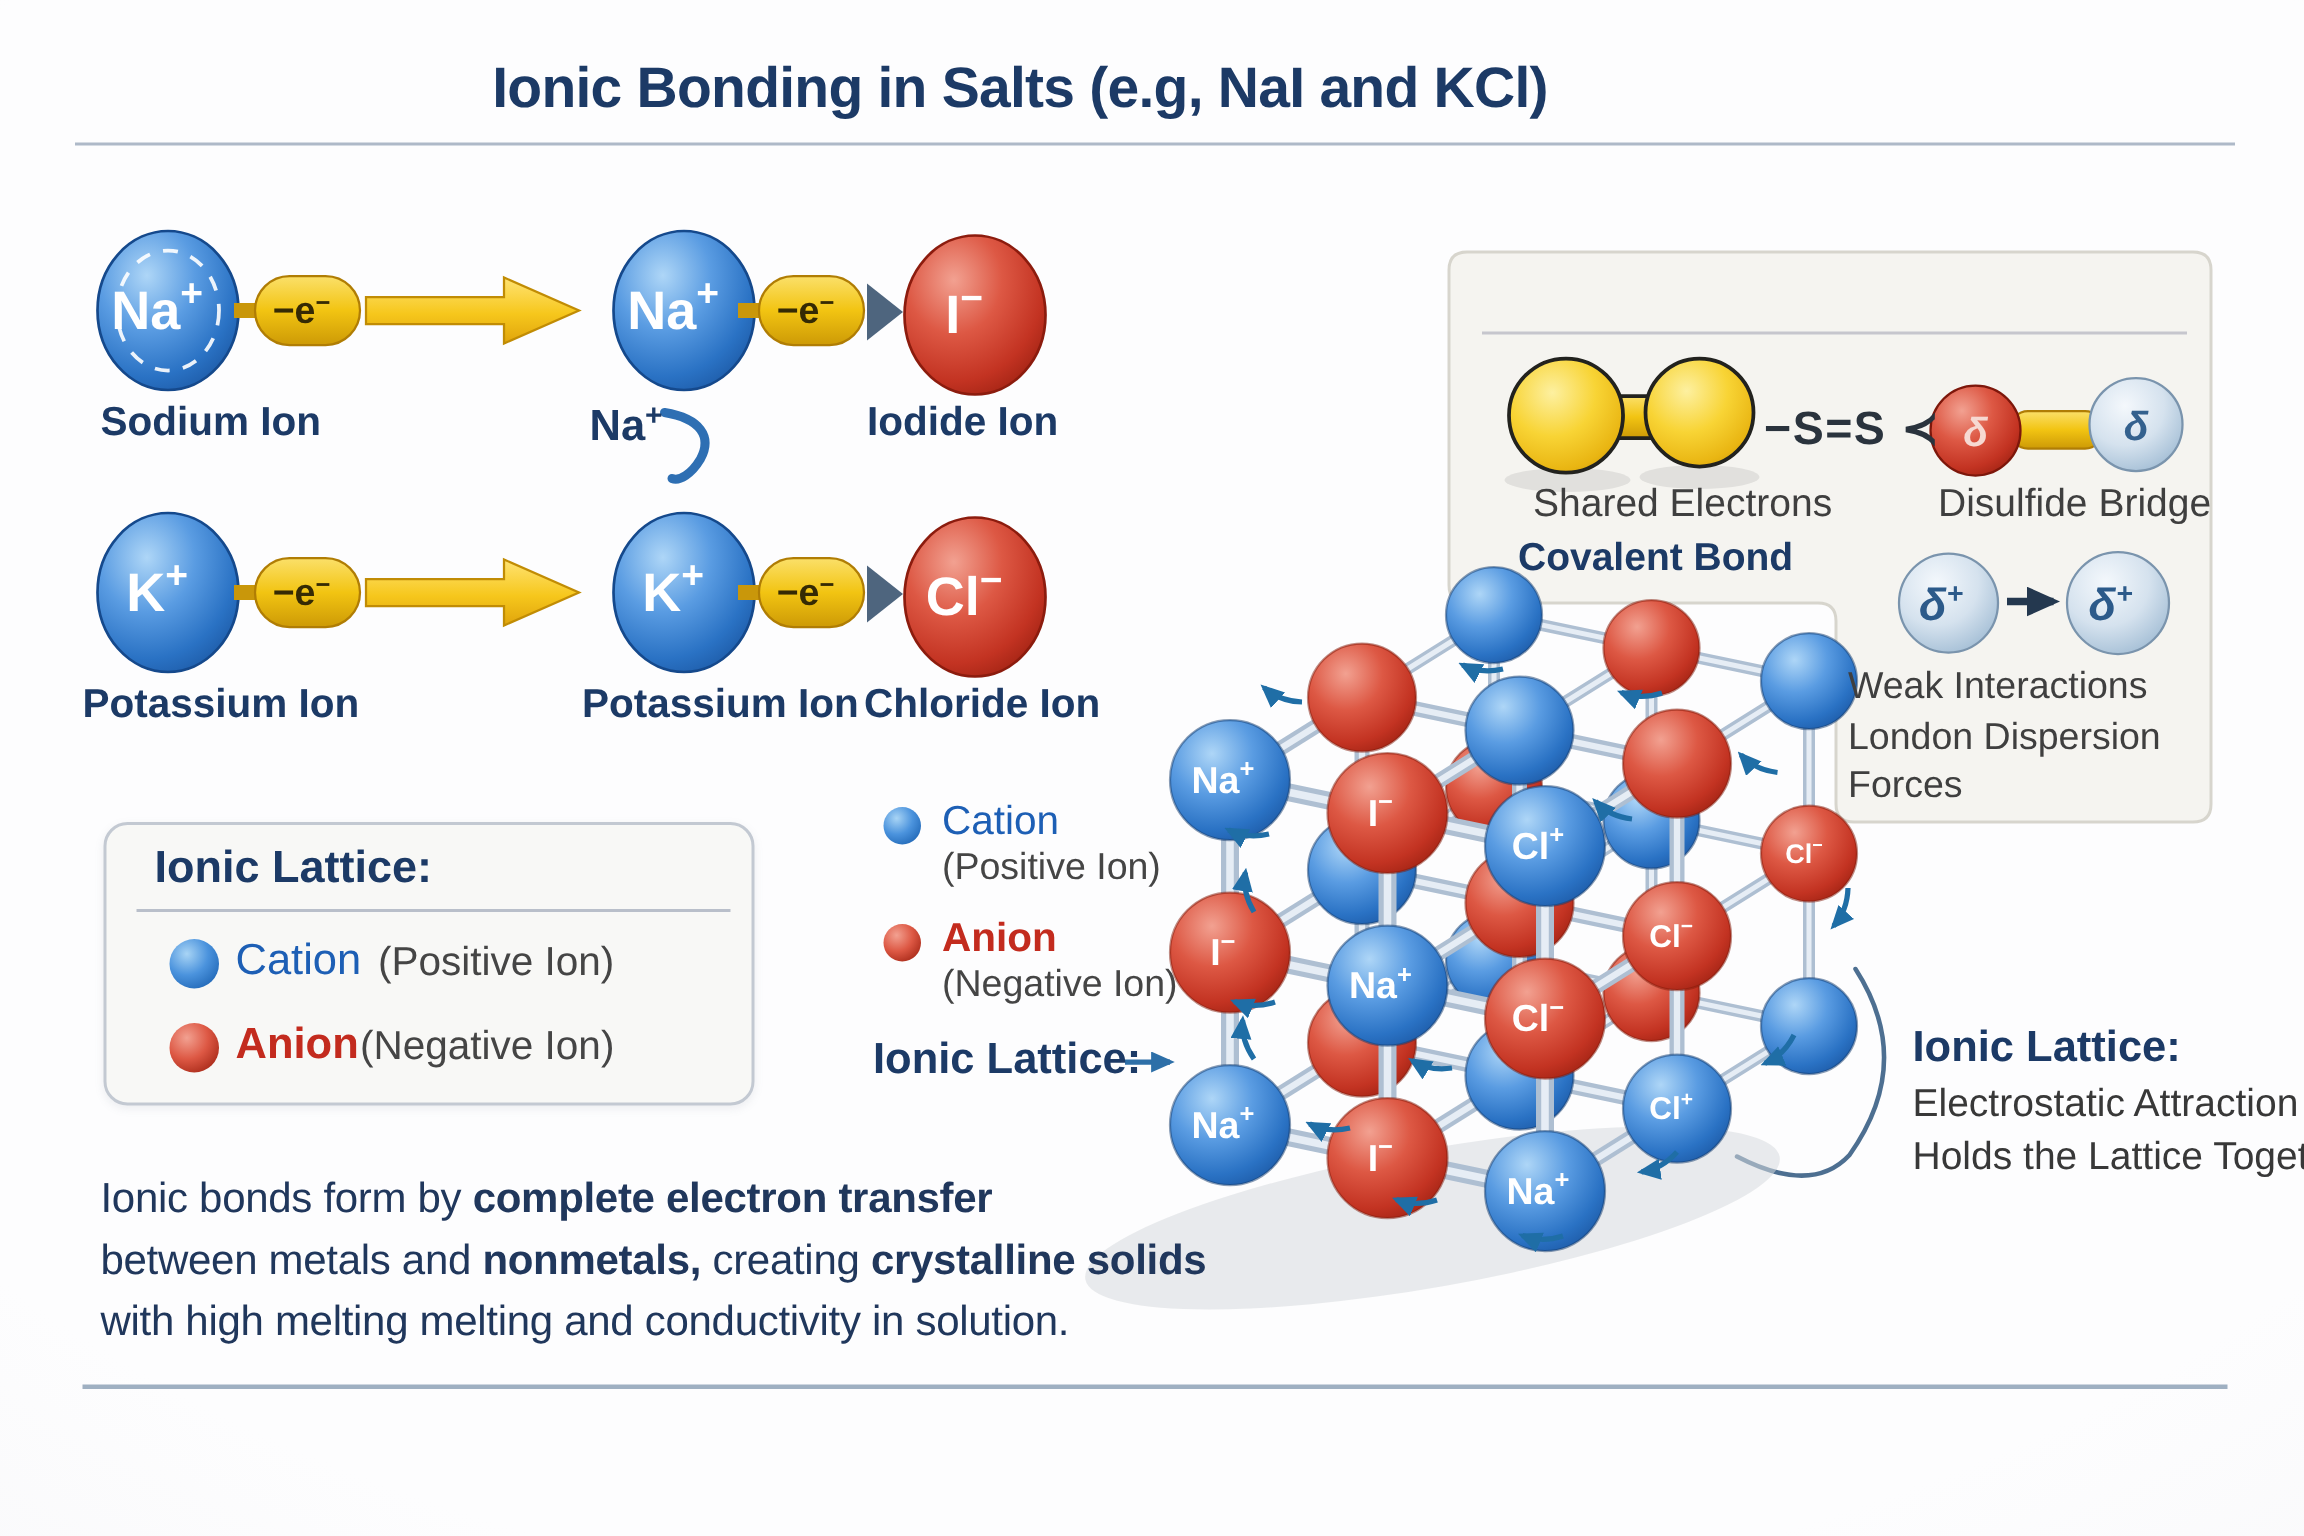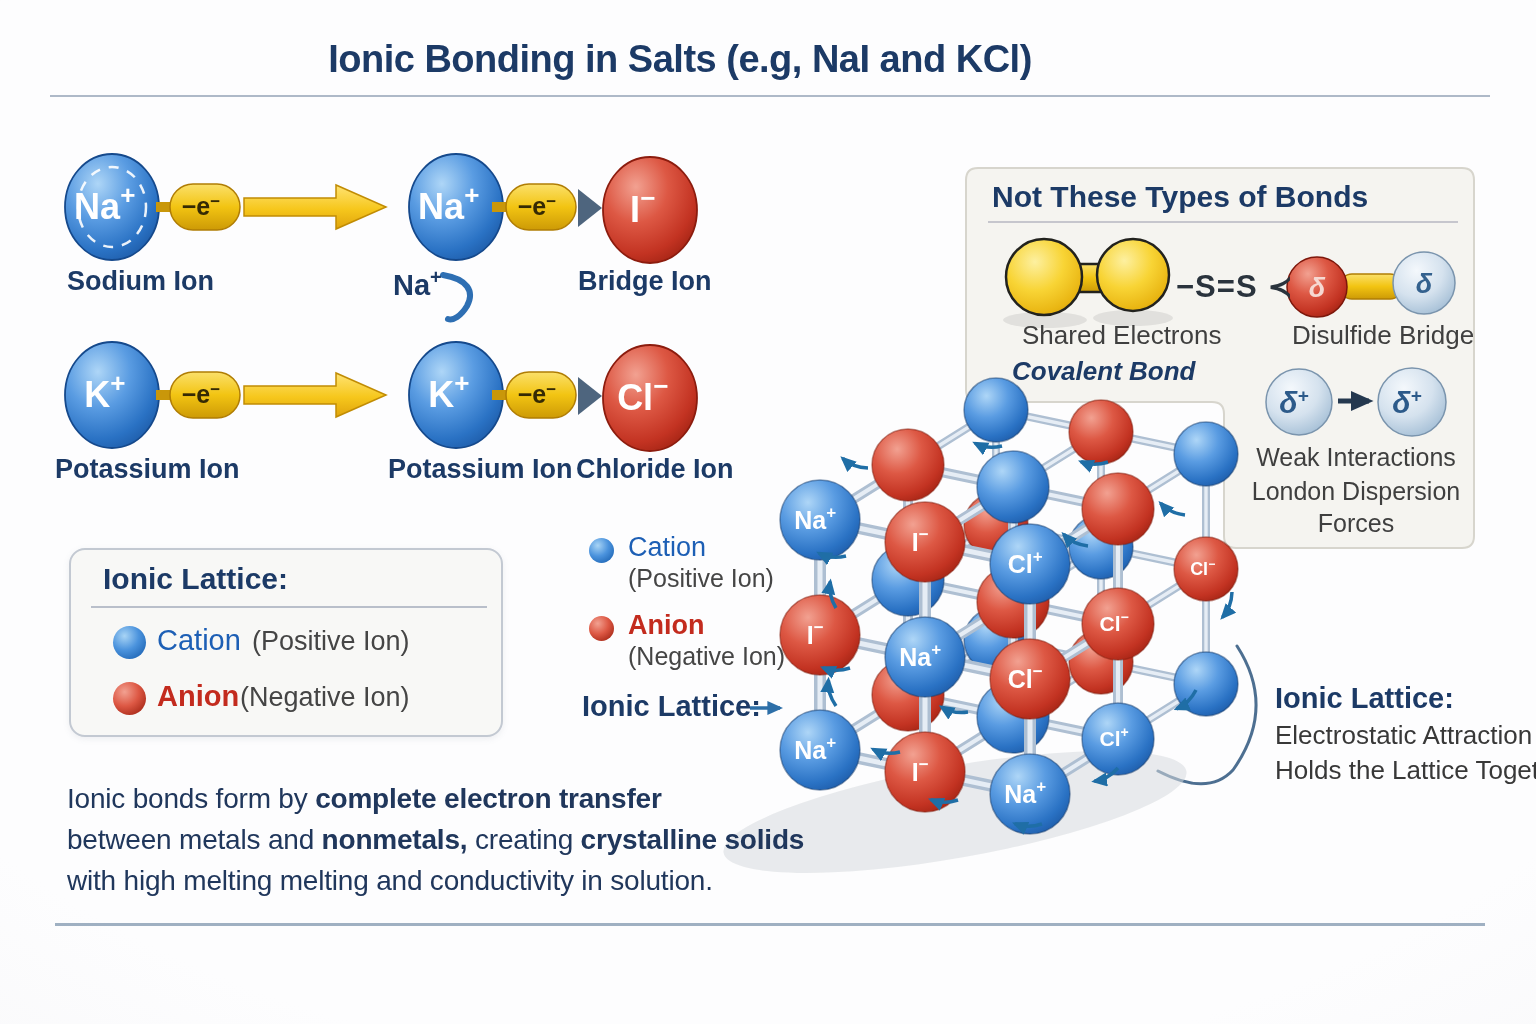--- a/index.html
+++ b/index.html
@@ -15,23 +15,23 @@
   .box{position:absolute;z-index:2;border:2px solid #c3c9d2;border-radius:16px;background:#f8f8f6;box-shadow:0 2px 6px rgba(120,130,150,0.12);}
   .legend-title{font-size:30px;font-weight:bold;color:#1c3a66;}
   .bullet{position:absolute;border-radius:50%;z-index:2;}
   .bullet.blue{background:radial-gradient(circle at 35% 30%, #a8d4f5 0%, #4b93dd 45%, #1f66b5 85%);}
   .bullet.red{background:radial-gradient(circle at 35% 30%, #f2a191 0%, #dd5844 45%, #a62817 85%);}
   .cation-lbl{font-weight:normal;color:#1d5fb5;}
   .anion-lbl{font-weight:bold;color:#c32b1e;}
   .desc-lbl{color:#454545;}
   .nt-title{font-size:30px;font-weight:bold;color:#1c3a66;}
   .nt-cap{font-size:26px;color:#3f3f3f;}
-  .nt-bold{font-size:26px;font-weight:bold;color:#1c3a66;font-style:italic;}
+  .nt-bold{font-size:26px;font-weight:bold;color:#1c3a66;}
   .formula{font-size:31px;font-weight:bold;color:#2a333d;letter-spacing:1px;}
-  .weak-cap{width:248px;text-align:center;font-size:25px;color:#3f3f3f;}
+  .weak-cap{width:248px;font-size:25px;color:#3f3f3f;}
   .cap-title{font-size:29px;font-weight:bold;color:#1c3a66;}
   .cap-line{font-size:26px;color:#383838;}
   .footer{left:67px;top:778px;font-size:28px;line-height:41px;color:#20375c;letter-spacing:-0.2px;}
   .footer b{font-weight:bold;}
 </style>
 </head>
 <body>
 
 <div class="canvas">
 
@@ -332,21 +332,21 @@
         <path d="M 968,712 q 14,-6 27,-2" stroke="#1f6ea6" stroke-width="3.5" fill="none" marker-end="url(#mArrBlue)" transform="rotate(195 968 712)"></path>
       </g>
   </svg>
 
   <div class="txt page-title">Ionic Bonding in Salts (e.g, NaI and KCl)</div>
   <div class="hr" style="left:50px;top:95px;width:1440px;height:2px;"></div>
   <div class="hr" style="left:55px;top:923px;width:1430px;height:3px;background:#9fb0c2;"></div>
 
   <div class="txt row-lbl" style="left:67px;top:266px;">Sodium Ion</div>
   <div class="txt row-lbl" style="left:393px;top:266px;font-size:29px;"><span>Na</span><sup style="font-size:20px;">+</sup></div>
-  <div class="txt row-lbl" style="left:578px;top:266px;">Bridge Ion</div>
+  <div class="txt row-lbl" style="left:578px;top:266px;">Iodide Ion</div>
   <div class="txt row-lbl" style="left:55px;top:454px;">Potassium Ion</div>
   <div class="txt row-lbl" style="left:388px;top:454px;">Potassium Ion</div>
   <div class="txt row-lbl" style="left:576px;top:454px;">Chloride Ion</div>
 
   <div class="box" style="left:69px;top:548px;width:430px;height:185px;">
     <div class="txt legend-title" style="left:32px;top:12px;">Ionic Lattice:</div>
     <div class="hr" style="left:20px;top:56px;width:396px;height:1.5px;background:#b9bfca;"></div>
     <span class="bullet blue" style="left:42px;top:76px;width:33px;height:33px;"></span>
     <div class="txt cation-lbl" style="left:86px;top:74px;font-size:29px;">Cation</div>
     <div class="txt desc-lbl" style="left:181px;top:76px;font-size:27px;">(Positive Ion)</div>
@@ -356,21 +356,20 @@
   </div>
 
   <span class="bullet blue" style="left:589px;top:538px;width:25px;height:25px;"></span>
   <div class="txt cation-lbl" style="left:628px;top:532px;font-size:27px;">Cation</div>
   <div class="txt desc-lbl" style="left:628px;top:564px;font-size:25px;">(Positive Ion)</div>
   <span class="bullet red" style="left:589px;top:616px;width:25px;height:25px;"></span>
   <div class="txt anion-lbl" style="left:628px;top:610px;font-size:27px;">Anion</div>
   <div class="txt desc-lbl" style="left:628px;top:642px;font-size:25px;">(Negative Ion)</div>
   <div class="txt navy" style="left:582px;top:690px;font-size:29px;font-weight:bold;">Ionic Lattice:</div>
 
-  <div class="txt nt-title" style="left:992px;top:180px;">Not These Types of Bonds</div>
   <div class="hr" style="left:988px;top:221px;width:470px;height:1.5px;background:#c6c6cd;"></div>
   <div class="txt nt-cap" style="left:1002px;top:320px;margin-left:20px;">Shared Electrons</div>
   <div class="txt nt-bold" style="left:1012px;top:356px;">Covalent Bond</div>
   <div class="txt formula" style="left:1176px;top:268px;">−S=S ≺</div>
   <div class="txt nt-cap" style="left:1292px;top:320px;">Disulfide Bridge</div>
   <div class="txt weak-cap" style="left:1232px;top:443px;">Weak Interactions</div>
   <div class="txt weak-cap" style="left:1232px;top:477px;">London Dispersion</div>
   <div class="txt weak-cap" style="left:1232px;top:509px;">Forces</div>
 
   <div class="txt cap-title" style="left:1275px;top:682px;">Ionic Lattice:</div>

